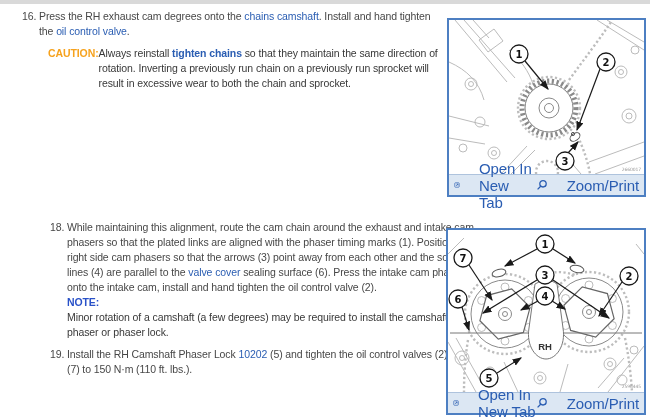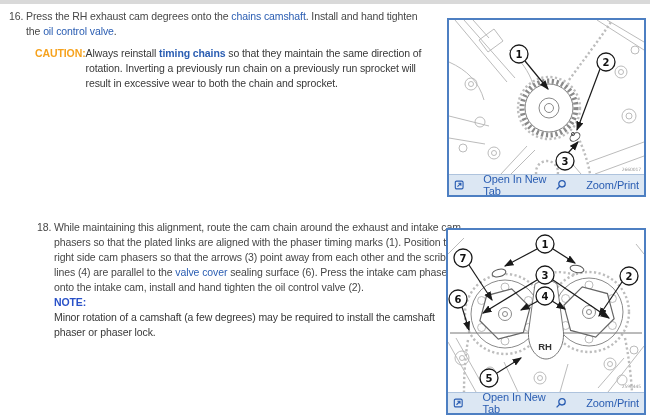--- a/index.html
+++ b/index.html
@@ -1,40 +1,40 @@
 <!DOCTYPE html>
 <html style="--c-link: #2a5db2; --c-text: #474747; --c-caution: #f6a21d; --c-note: #2951c8; --c-border: #4d7fc2; --c-barbg: #dce7f3; --c-barline: #aec3dd; --c-strip: #d9d9d9; --c-fig: #b3b3b3; --c-callout: #1a1a1a;"><head>
 <meta charset="utf-8">
 <style>
   html,body{margin:0;padding:0;background:#fff;}
   .screen{position:relative;width:650px;height:420px;background:#fff;overflow:hidden;
     font-family:"Liberation Sans","DejaVu Sans",sans-serif;font-size:10.5px;line-height:15px;
     color:var(--c-text);letter-spacing:-0.1px;}
   .top-strip{position:absolute;top:0;left:0;right:0;height:4px;background:var(--c-strip);}
-  .text-col{position:absolute;left:9px;width:424px;}
+  .text-col{position:absolute;left:22px;width:424px;}
   .group-a{top:9px;}
   .group-b{top:220px;margin-left:28px;}
   .step{display:flex;margin-bottom:7px;}
   .step .num{flex:0 0 17px;}
   .step .body{flex:1;}
   .caution{display:flex;margin:0 0 8px 26px;}
   .caution-label{color:var(--c-caution);font-weight:bold;white-space:pre;}
   .seg-p{color:var(--c-text);}
   .seg-b{font-weight:normal;color:#383838;}
   .seg-l{color:var(--c-link);}
   .seg-bl{color:var(--c-link);font-weight:bold;}
   .seg-nb{display:block;color:var(--c-note);font-weight:bold;}
   .seg-bb{display:block;font-weight:normal;color:#383838;}
   .panel{position:absolute;border:2px solid var(--c-border);background:#fff;}
   .panel1{left:447px;top:18px;width:195px;height:175px;}
   .panel2{left:446px;top:228px;width:196px;height:183px;}
   .fig-wrap{display:block;line-height:0;cursor:pointer;}
   .bar{height:21px;box-sizing:border-box;display:flex;justify-content:space-between;align-items:center;
     padding:0 5px;background:var(--c-barbg);border-top:1px solid var(--c-barline);line-height:normal;}
-  .bar-link{display:inline-flex;align-items:center;gap:19px;color:var(--c-link);cursor:pointer;font-size:11px;}
+  .bar-link{display:inline-flex;align-items:center;gap:19px;color:var(--c-link);cursor:pointer;font-size:15px;}
   .ico{stroke:var(--c-link);fill:none;stroke-width:1.3;}
   
   .art{stroke:var(--c-fig);fill:none;stroke-width:0.9;}
   .chain{stroke:#bdbdbd;fill:none;stroke-width:2.4;stroke-dasharray:2.2 2.4;}
   .dk{stroke:#777;fill:none;stroke-width:1;}
   .co{stroke:var(--c-callout);fill:#fff;stroke-width:1.3;}
   .col{stroke:var(--c-callout);fill:none;stroke-width:1.2;}
   .cot{fill:#111;font:bold 10px "DejaVu Sans",sans-serif;text-anchor:middle;}
   .fign{fill:#999;font:4.5px "DejaVu Sans",sans-serif;text-anchor:end;}
   .rht{fill:#333;font:bold 9.5px "Liberation Sans",sans-serif;text-anchor:middle;}
@@ -45,28 +45,32 @@
 <div class="screen">
   <div class="top-strip"></div>
 
   <div class="text-col group-a">
     <div class="step">
       <span class="num">16.</span>
       <div class="body"><span class="seg-p">Press the RH exhaust cam degrees onto the </span><span class="seg-l">chains camshaft</span><span class="seg-p">. Install and hand tighten the </span><span class="seg-l">oil control valve</span><span class="seg-p">.</span></div>
     </div>
     <div class="caution">
       <span class="caution-label">CAUTION:</span>
-      <div class="body"><span class="seg-b">Always reinstall </span><span class="seg-bl">timing chains</span><span class="seg-b"> so that they maintain the same direction of rotation. Inverting a previously run chain on a previously run sprocket will result in excessive wear to both the chain and sprocket.</span></div>
+      <div class="body"><span class="seg-b">Always reinstall </span><span class="seg-bl">tighten chains</span><span class="seg-b"> so that they maintain the same direction of rotation. Inverting a previously run chain on a previously run sprocket will result in excessive wear to both the chain and sprocket.</span></div>
     </div>
   </div>
 
   <div class="text-col group-b">
     <div class="step">
       <span class="num">18.</span>
       <div class="body"><span class="seg-p">While maintaining this alignment, route the cam chain around the exhaust and intake cam phasers so that the plated links are aligned with the phaser timing marks (1). Position the right side cam phasers so that the arrows (3) point away from each other and the scribe lines (4) are parallel to the </span><span class="seg-l">valve cover</span><span class="seg-p"> sealing surface (6). Press the intake cam phaser onto the intake cam, install and hand tighten the oil control valve (2).</span><span class="seg-nb">NOTE:</span><span class="seg-bb">Minor rotation of a camshaft (a few degrees) may be required to install the camshaft phaser or phaser lock.</span></div>
+    </div>
+    <div class="step">
+      <span class="num">19.</span>
+      <div class="body"><span class="seg-p">Install the RH Camshaft Phaser Lock </span><span class="seg-l">10202</span><span class="seg-p"> (5) and tighten the oil control valves (2) and (7) to 150 N·m (110 ft. lbs.).</span></div>
     </div>
   </div>
 
   <div class="panel panel1">
     <div class="fig-wrap">
       <svg width="195" height="154" viewBox="0 0 195 154">
         <defs>
           <marker id="ah1" markerWidth="9" markerHeight="7" refX="7" refY="3" orient="auto">
             <path d="M0,0 L8,3 L0,6 Z" fill="#1a1a1a"></path>
           </marker>

